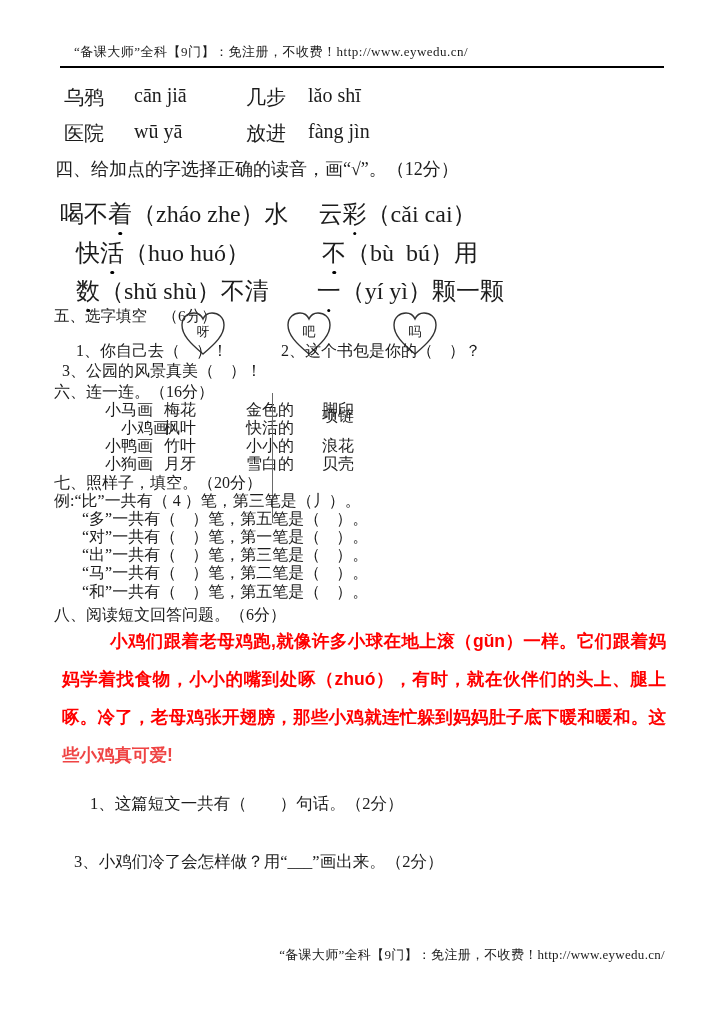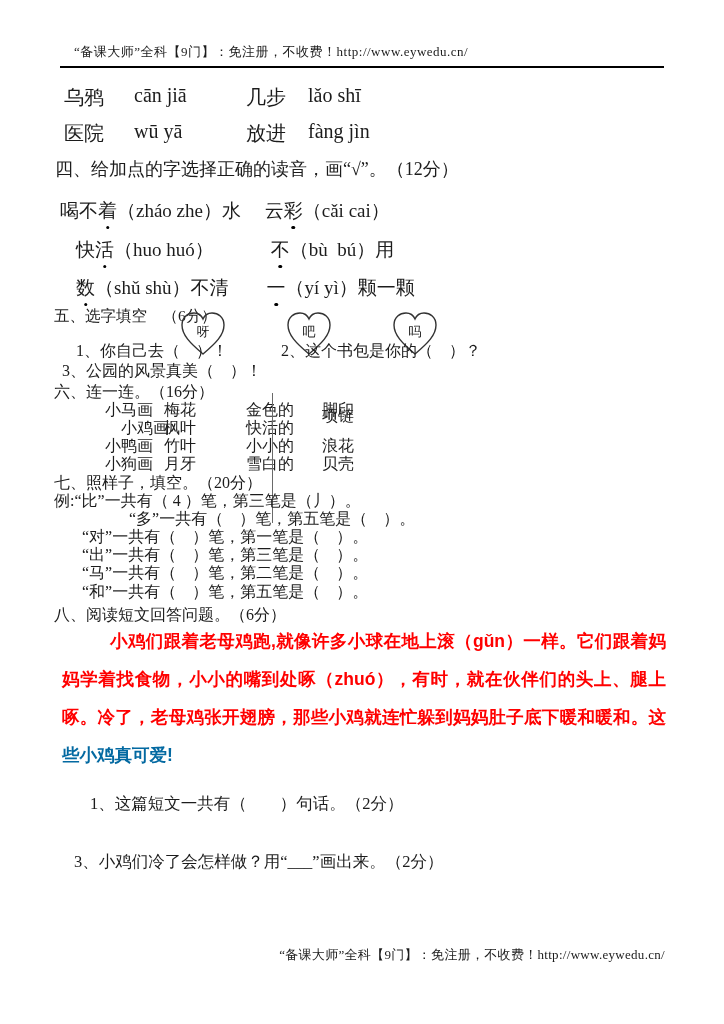--- a/index.html
+++ b/index.html
@@ -6,21 +6,21 @@
   .page{
     position:relative;width:724px;height:1024px;background:#fff;
     font-family:"Liberation Serif","DejaVu Serif",serif;color:#1c1c1c;
     overflow:hidden;margin:0 auto;
   }
   .abs{position:absolute;white-space:pre;}
   .hdr{font-size:13px;letter-spacing:.5px;}
   .hdr-line{position:absolute;background:#000;height:2px;}
   .wordcell{position:absolute;font-size:20px;}
   .s4h{font-size:18px;}
-  .s4line{font-size:19px;}
+  .s4line{font-size:24px;}
   .sech{font-size:16px;}
   .s5h{font-size:15.5px;}
   .body16{font-size:16px;}
   .dot-under{position:relative;display:inline-block;}
   .dot-under::after{
     content:'';position:absolute;left:50%;transform:translateX(-50%);
     bottom:-5px;width:3.5px;height:3.5px;border-radius:50%;background:#000;
   }
   .heart{position:absolute;width:48px;height:46px;}
   .heart svg{display:block;}
@@ -104,31 +104,31 @@
     <span class="abs body16" style="left:105px;top:454px;">小狗画</span>
     <span class="abs body16" style="left:164px;top:454px;">月牙</span>
     <span class="abs body16" style="left:246px;top:454px;">雪白的</span>
     <span class="abs body16" style="left:322px;top:454px;">贝壳</span>
   </div>
 
   <div class="vline" style="left:272px;top:393px;height:130px;"></div>
 
   <div class="abs sech" style="left:54px;top:473px;">七、照样子，填空。（20分）</div>
   <div class="abs body16" style="left:54px;top:491px;">例:“比”一共有（ 4 ）笔，第三笔是（丿）。</div>
-  <div class="abs body16" style="left:82px;top:509px;margin-left:47px;">“多”一共有（　）笔，第五笔是（　）。</div>
+  <div class="abs body16" style="left:82px;top:509px;">“多”一共有（　）笔，第五笔是（　）。</div>
   <div class="abs body16" style="left:82px;top:527px;">“对”一共有（　）笔，第一笔是（　）。</div>
   <div class="abs body16" style="left:82px;top:545px;">“出”一共有（　）笔，第三笔是（　）。</div>
   <div class="abs body16" style="left:82px;top:563px;">“马”一共有（　）笔，第二笔是（　）。</div>
   <div class="abs body16" style="left:82px;top:582px;">“和”一共有（　）笔，第五笔是（　）。</div>
 
   <div class="abs sech" style="left:54px;top:605px;">八、阅读短文回答问题。（6分）</div>
 
   <div class="passage-line" style="top:629px;padding-left:48px;width:556px;color:#FF0000;">小鸡们跟着老母鸡跑,就像许多小球在地上滚（gǔn）一样。它们跟着妈</div>
   <div class="passage-line" style="top:667px;color:#FF0000;">妈学着找食物，小小的嘴到处啄（zhuó），有时，就在伙伴们的头上、腿上</div>
   <div class="passage-line" style="top:705px;color:#FF0000;">啄。冷了，老母鸡张开翅膀，那些小鸡就连忙躲到妈妈肚子底下暖和暖和。这</div>
-  <div class="passage-line passage-last" style="top:743px;color:#0369a1;">些小鸡真可爱!</div>
+  <div class="passage-line passage-last" style="top:743px;color:#ef4444;">些小鸡真可爱!</div>
 
   <div class="abs" style="left:90px;top:793px;font-size:16.5px;">1、这篇短文一共有（　　）句话。（2分）</div>
   <div class="abs" style="left:74px;top:851px;font-size:16.5px;">3、小鸡们冷了会怎样做？用“___”画出来。（2分）</div>
 
   <div class="abs ftr" style="right:59px;top:946px;">“备课大师”全科【9门】：免注册，不收费！http://www.eywedu.cn/</div>
 
 </div>
 
 </body></html>

